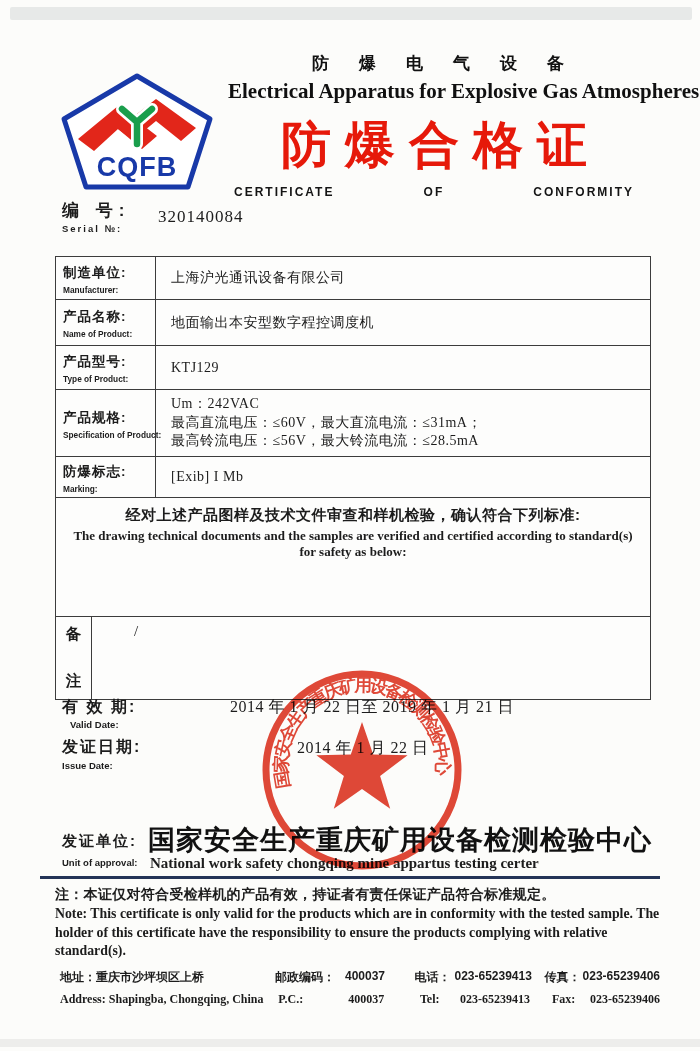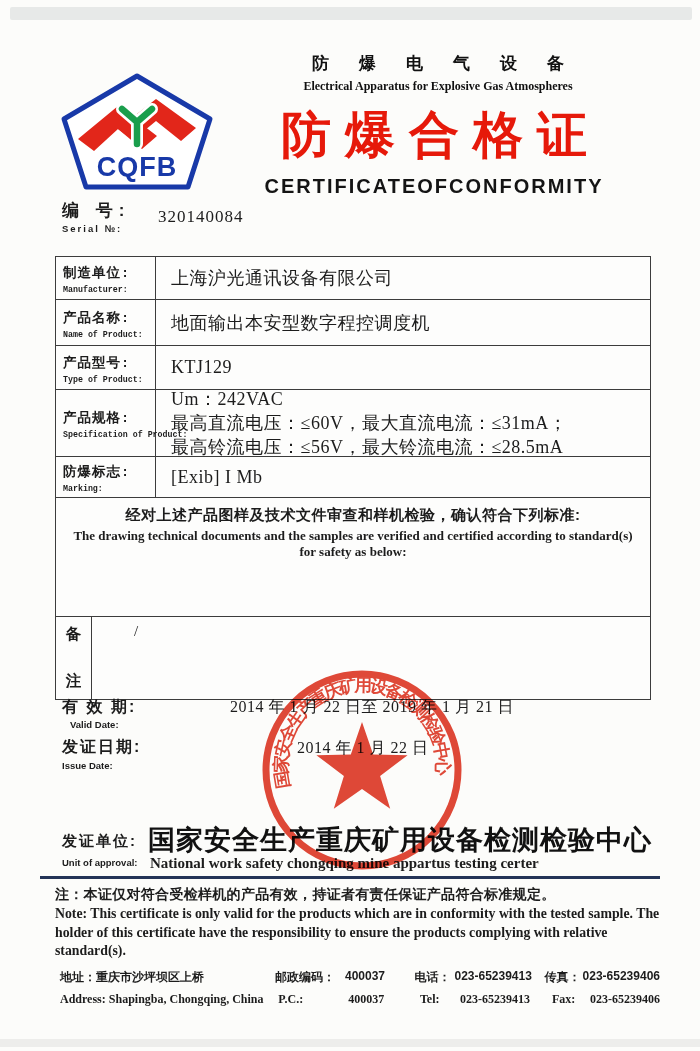--- a/index.html
+++ b/index.html
@@ -5,38 +5,38 @@
   html,body{margin:0;padding:0;}
   body{background:#e9e9e7;font-family:"Liberation Sans","DejaVu Sans",sans-serif;color:#1c1c1c;}
   .paper{position:relative;width:700px;height:1051px;margin:0 auto;background:#fcfcfa;overflow:hidden;}
   .edge-top{position:absolute;top:7px;left:10px;right:8px;height:13px;background:#e7e9e8;border-radius:2px;}
   .edge-bottom{position:absolute;bottom:4px;left:0;right:0;height:8px;background:#ededeb;}
 
   
   .logo{position:absolute;left:60px;top:72px;width:154px;height:120px;}
   .hdr{position:absolute;left:228px;top:52px;width:420px;text-align:center;}
   .hdr-cn{font-size:17px;font-weight:700;letter-spacing:30px;text-indent:30px;white-space:nowrap;color:#111;}
-  .hdr-en{margin-top:4px;font-family:"Liberation Serif","DejaVu Serif",serif;font-weight:700;font-size:12px;white-space:nowrap;color:#101010;}
+  .hdr-en{margin-top:4px;font-family:"Liberation Serif","DejaVu Serif",serif;font-weight:700;font-size:21px;white-space:nowrap;color:#101010;}
   .hdr-red{margin-top:8px;font-size:50px;font-weight:800;letter-spacing:14px;white-space:nowrap;color:#e6190a;text-indent:6px;}
-  .hdr-cert{margin-top:6px;display:flex;justify-content:center;padding:0 14px 0 6px;font-weight:700;font-size:20px;letter-spacing:2px;color:#141414;}
+  .hdr-cert{margin-top:6px;display:flex;justify-content:space-between;padding:0 14px 0 6px;font-weight:700;font-size:12px;letter-spacing:2px;color:#141414;}
 
   
   .serial{position:absolute;left:62px;top:199px;}
   .serial-cn{font-size:17px;font-weight:700;letter-spacing:6px;}
   .serial-en{font-size:9.5px;font-weight:700;margin-top:1px;letter-spacing:2px;}
   .serial-val{position:absolute;left:158px;top:207px;font-size:17px;font-family:"Liberation Serif","DejaVu Serif",serif;letter-spacing:1px;}
 
   
   .tbl{position:absolute;left:55px;top:256px;width:594px;border:1.8px solid #3c3c3c;background:#fdfdfc;}
   .trow{display:flex;border-bottom:1.6px solid #3c3c3c;}
   .trow:last-child{border-bottom:none;}
-  .tlabel{width:100px;flex:0 0 100px;border-right:1.6px solid #3c3c3c;padding:5px 2px 3px 7px;box-sizing:border-box;display:flex;flex-direction:column;justify-content:center;font-family:Liberation Mono, monospace;}
+  .tlabel{width:100px;flex:0 0 100px;border-right:1.6px solid #3c3c3c;padding:5px 2px 3px 7px;box-sizing:border-box;display:flex;flex-direction:column;justify-content:center;}
   .tlabel .cn{font-size:13.5px;font-weight:700;letter-spacing:1px;}
   .tlabel .en{font-size:8.3px;font-weight:700;margin-top:3px;white-space:nowrap;}
-  .tval{flex:1;display:flex;flex-direction:column;justify-content:center;padding:4px 6px 4px 15px;box-sizing:border-box;font-family:"Liberation Serif","DejaVu Serif",serif;font-size:18px;letter-spacing:.5px;}
+  .tval{flex:1;display:flex;flex-direction:column;justify-content:center;padding:4px 6px 4px 15px;box-sizing:border-box;font-family:"Liberation Serif","DejaVu Serif",serif;font-size:14px;letter-spacing:.5px;}
   .r1{height:42px;} .r2{height:45px;} .r3{height:43px;} .r4{height:66px;} .r5{height:40px;}
   .spec-line{line-height:1.35;}
   .std{display:block;height:118px;padding:6px 8px;box-sizing:border-box;}
   .std-h-cn{text-align:center;font-size:15px;font-weight:700;letter-spacing:.5px;margin-top:2px;}
   .std-h-en{text-align:center;font-size:13px;font-weight:700;font-family:"Liberation Serif","DejaVu Serif",serif;margin-top:3px;}
   .std-item{font-family:"Liberation Serif","DejaVu Serif",serif;font-size:14.5px;margin:8px 0 0 28px;letter-spacing:.3px;}
   .rem{height:82px;}
   .rem-label{width:36px;flex:0 0 36px;border-right:1.6px solid #3c3c3c;display:flex;flex-direction:column;justify-content:space-between;align-items:center;padding:7px 0;box-sizing:border-box;font-size:15.5px;font-weight:600;}
   .rem-val{flex:1;padding:6px 0 0 42px;font-family:"Liberation Serif","DejaVu Serif",serif;font-size:15px;}
 

